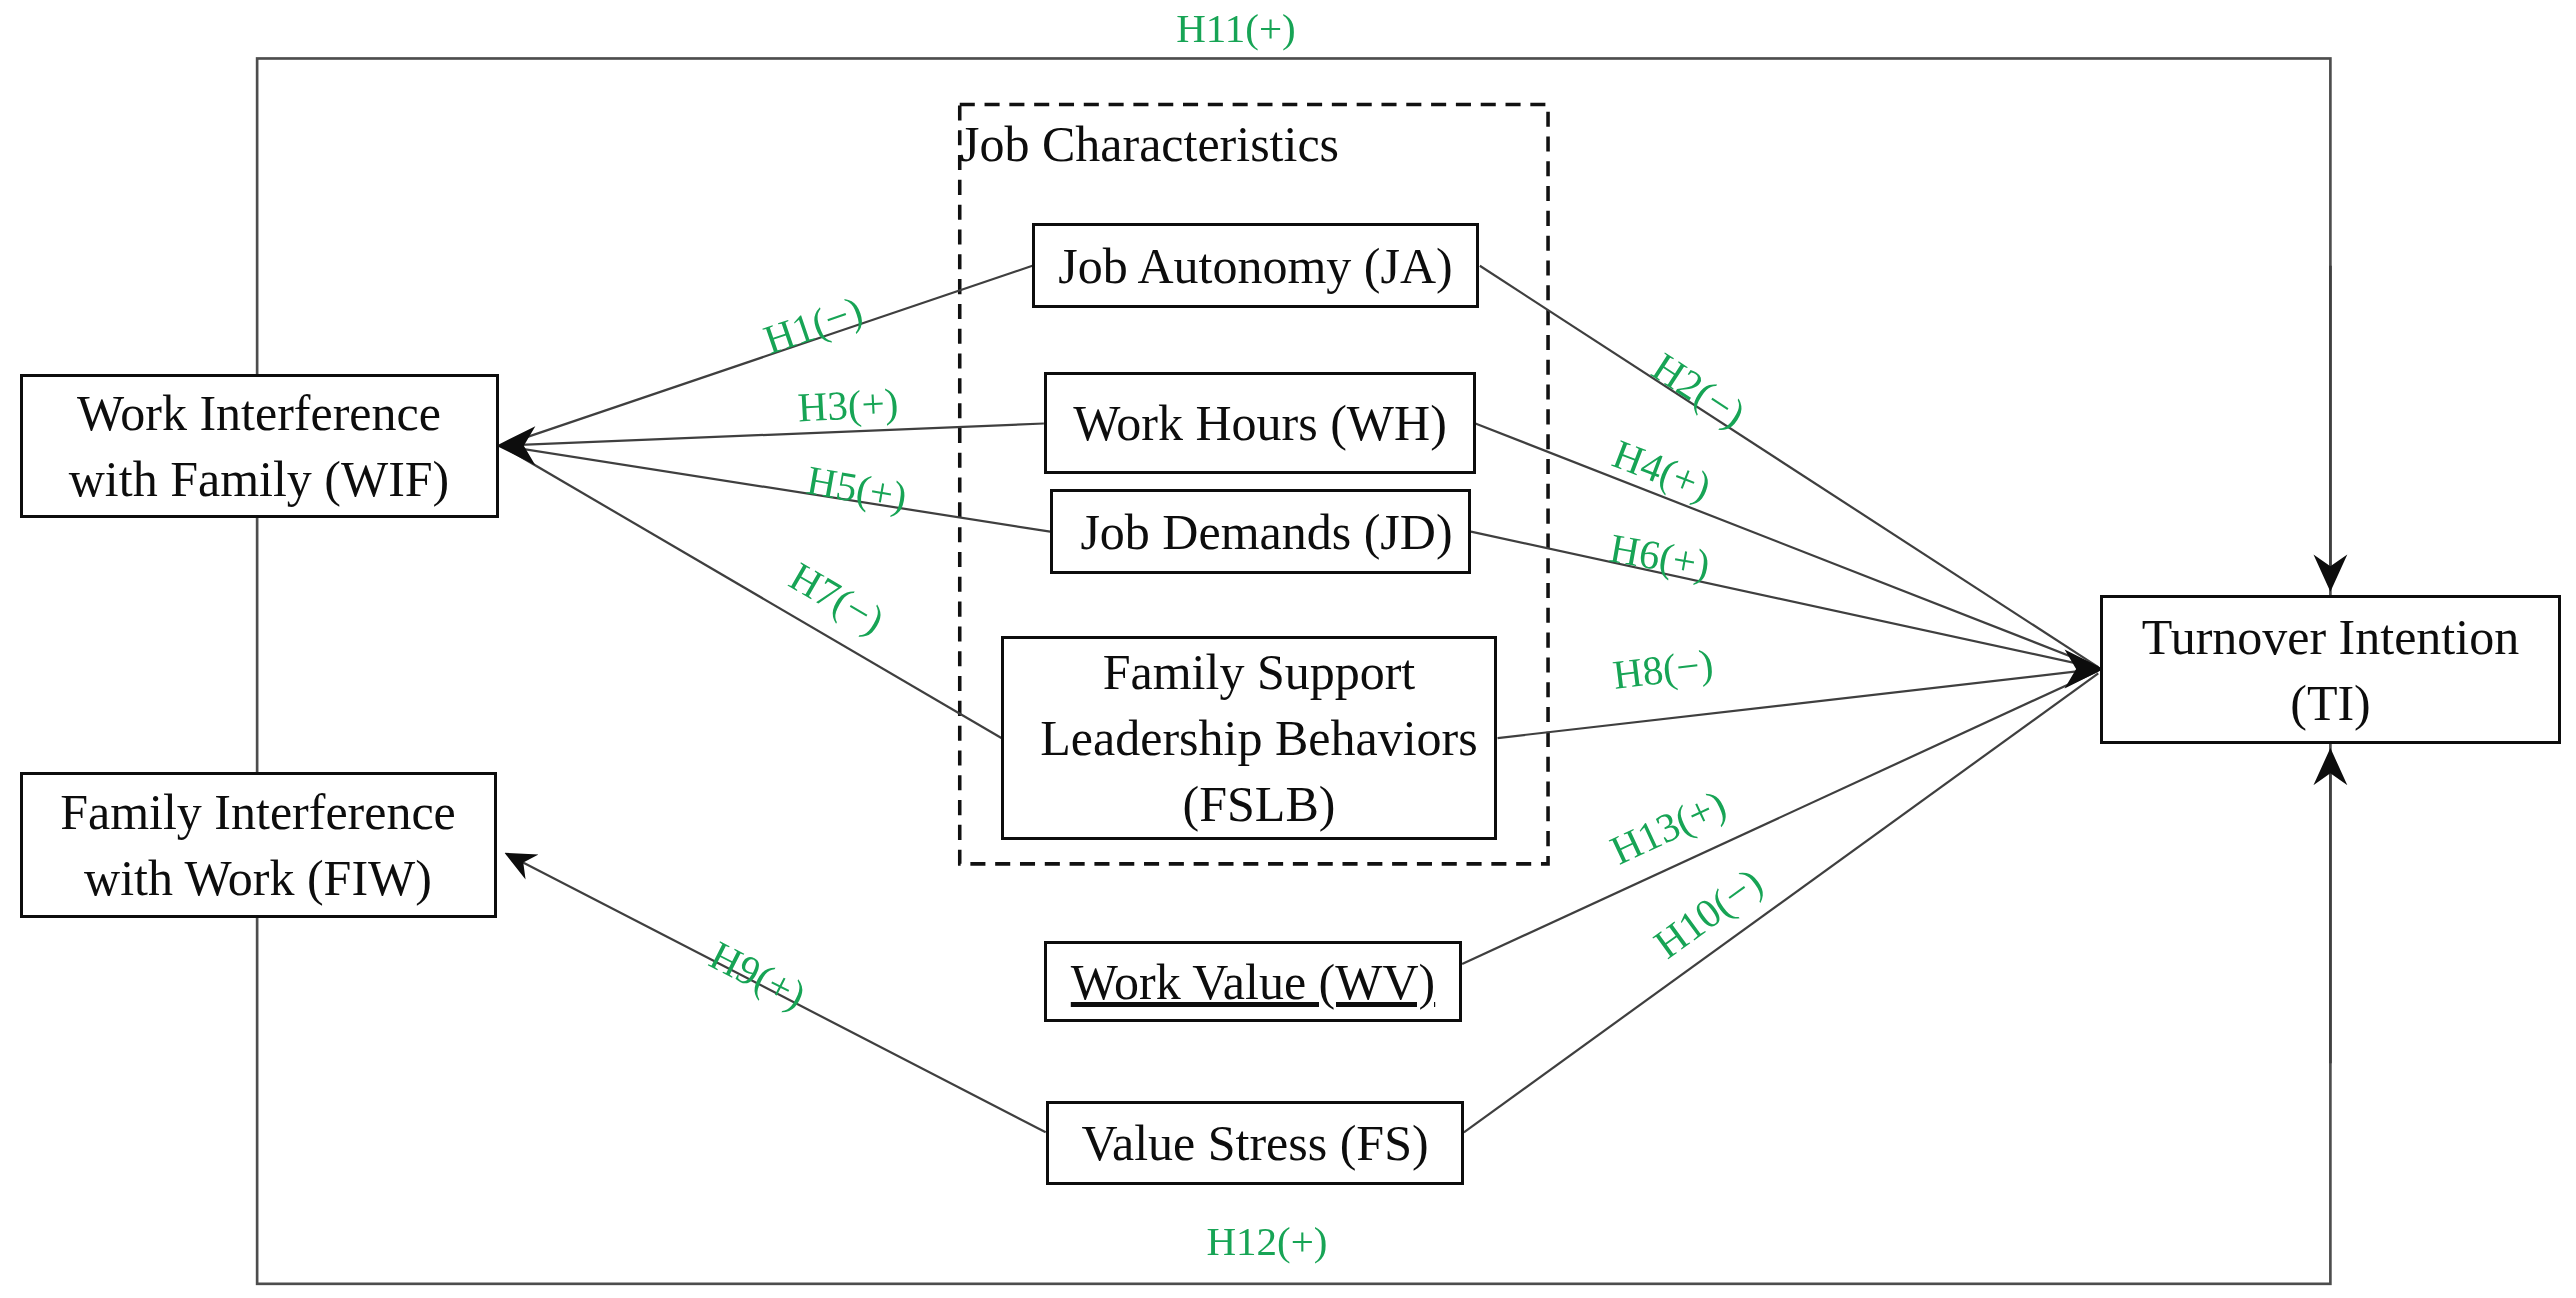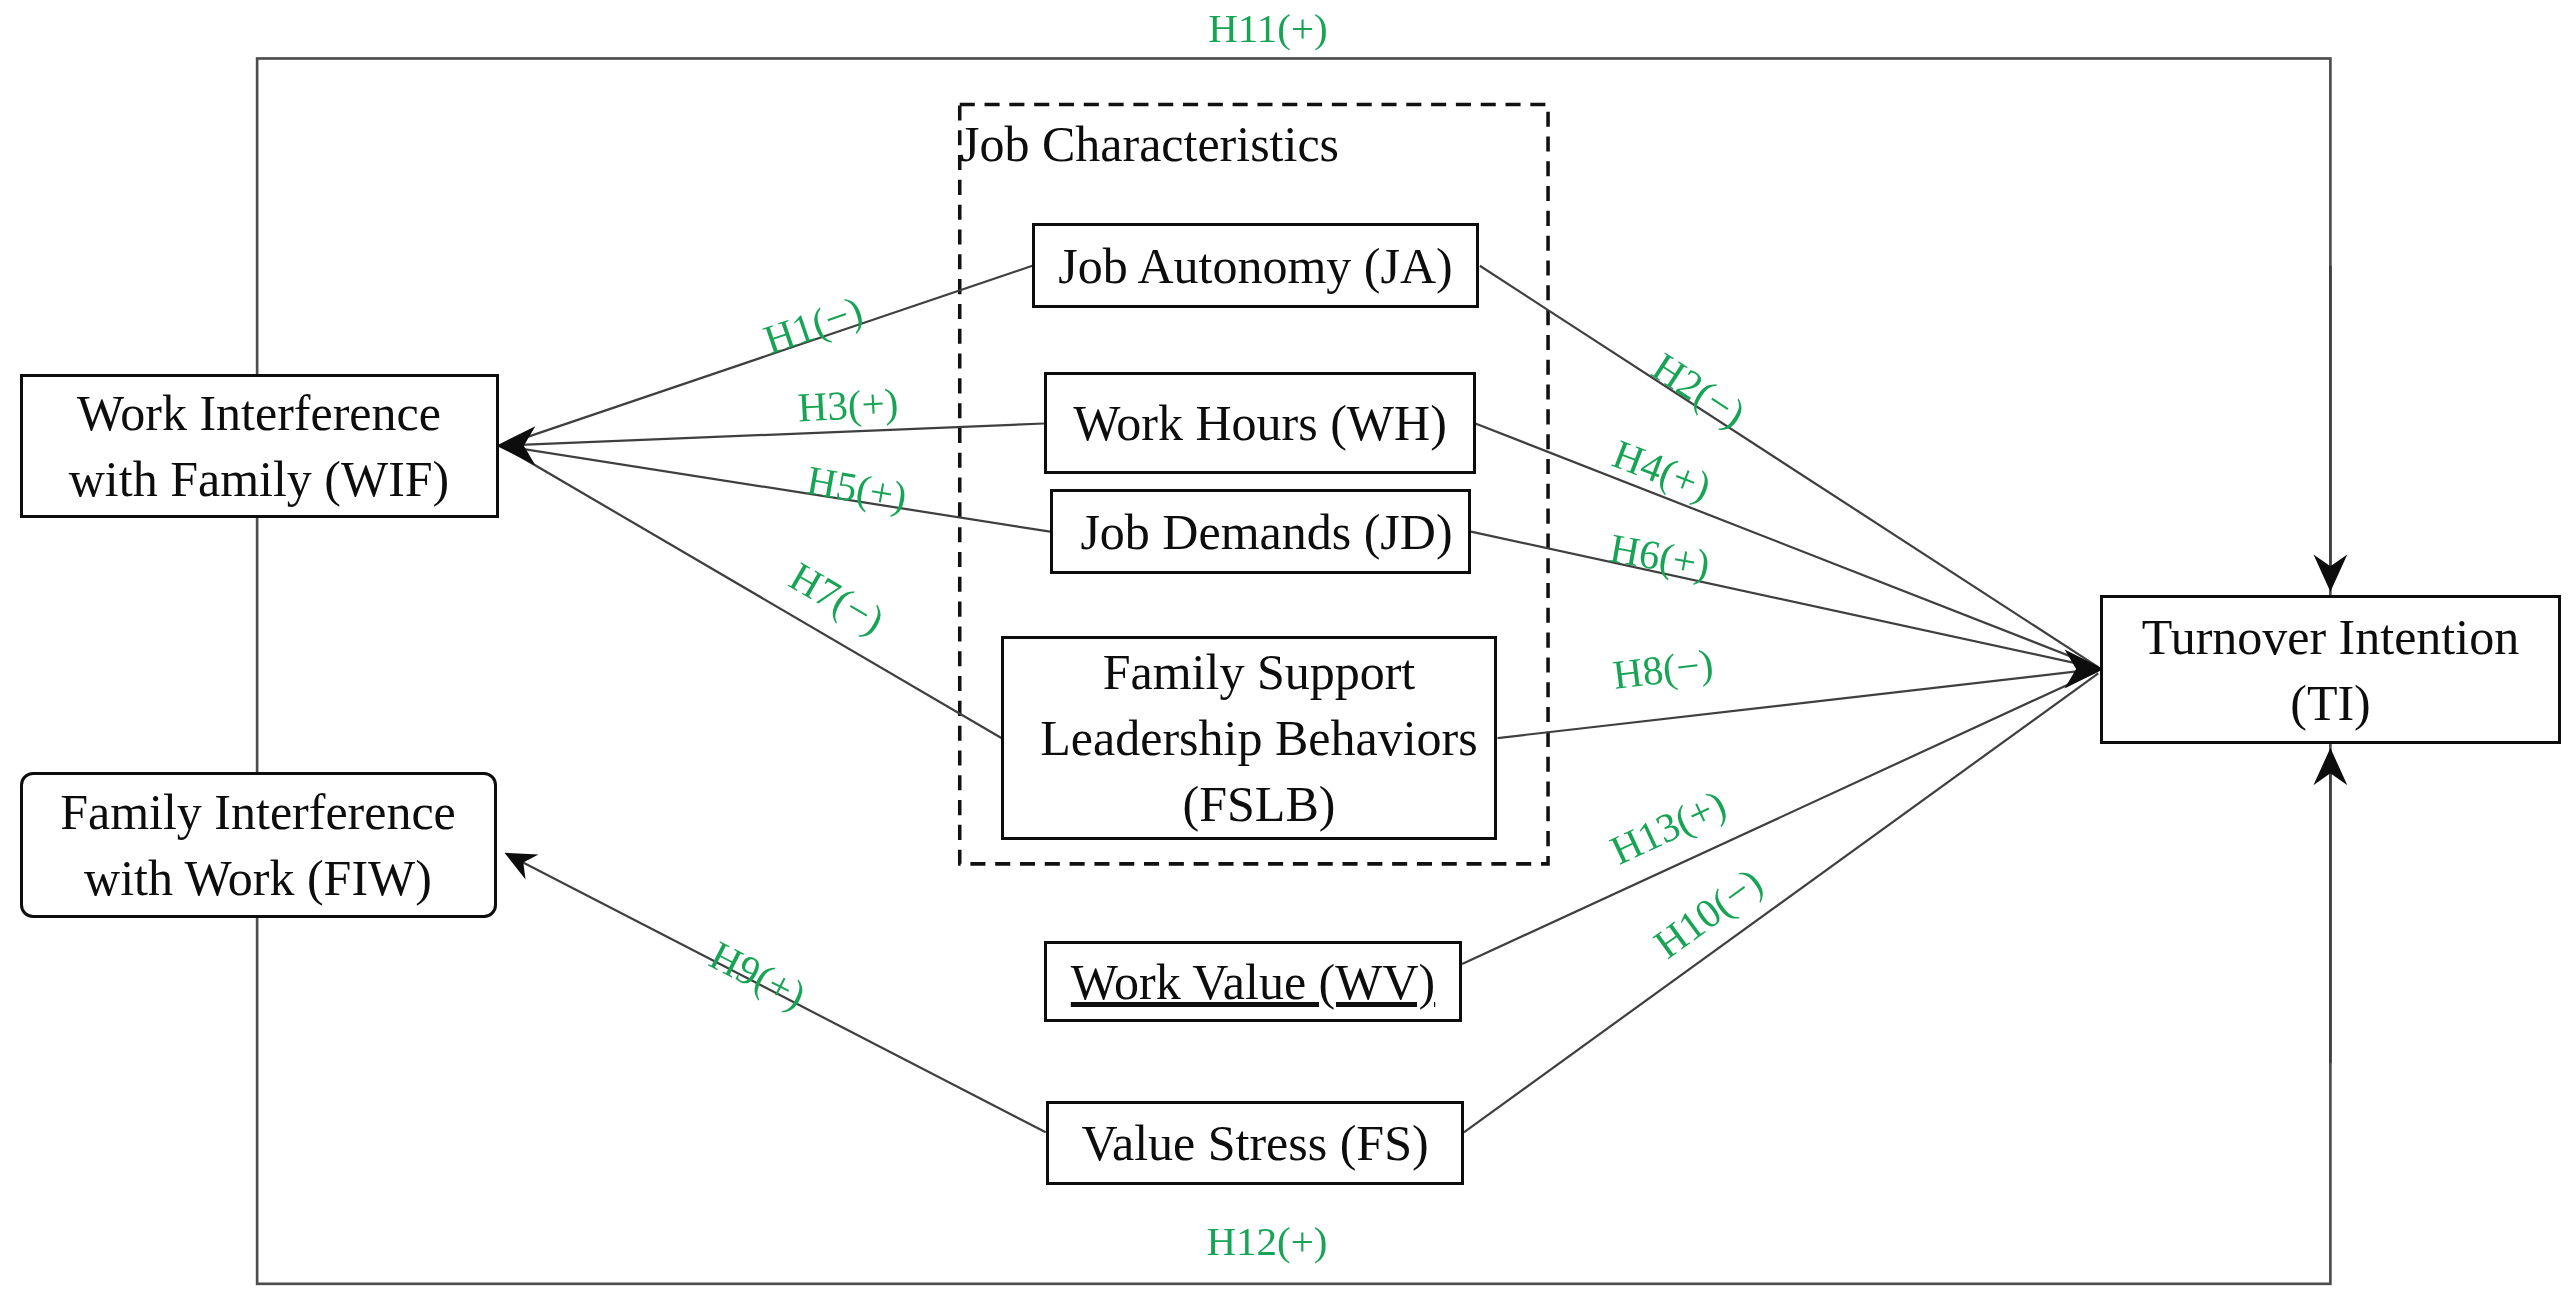--- a/index.html
+++ b/index.html
@@ -33,40 +33,40 @@
   .hyp{
     position:absolute;
     font-size:41px;
     color:#17a455;
     white-space:nowrap;
     z-index:2;
     transform-origin:center center;
   }
   
   .n-wif {left:19.5px;  top:374px;  width:479px; height:144px;}
-  .n-fiw {left:19.5px;  top:772px;  width:477px; height:146px;border-radius:13px;}
+  .n-fiw {left:19.5px;  top:772px;  width:477px; height:146px;}
   .n-ja  {left:1032px;top:223px;  width:447px; height:85px;text-align:right;}
   .n-wh  {left:1044px;top:372px;  width:432px; height:102px;}
   .n-jd  {left:1050px;top:489px;  width:421px; height:85px;padding-left:12px;}
   .n-fslb{left:1001px;top:636px;  width:496px; height:204px;padding-left:20px;}
   .n-wv  {left:1044px;top:941px; width:418px; height:81px;text-decoration:underline;}
   .n-fs  {left:1046px;top:1101px; width:418px; height:84px;}
   .n-ti  {left:2100px;top:595px;  width:461px; height:149px;}
   
   .h1 {left:813px; top:325px;  transform:translate(-50%,-50%) rotate(-19deg);}
   .h2 {left:1699px;top:390px;  transform:translate(-50%,-50%) rotate(33deg);}
   .h3 {left:848px; top:405px;  transform:translate(-50%,-50%) rotate(-3deg);}
   .h4 {left:1662px;top:470px;  transform:translate(-50%,-50%) rotate(21deg);}
   .h5 {left:857px; top:488px;  transform:translate(-50%,-50%) rotate(10deg);}
   .h6 {left:1660px;top:556px;  transform:translate(-50%,-50%) rotate(10deg);}
   .h7 {left:837px; top:598px;  transform:translate(-50%,-50%) rotate(30deg);}
   .h8 {left:1663px;top:669px;  transform:translate(-50%,-50%) rotate(-7deg);}
   .h9 {left:758px; top:975px; transform:translate(-50%,-50%) rotate(27deg);}
   .h10{left:1708px;top:913px; transform:translate(-50%,-50%) rotate(-36deg);}
-  .h11{left:1236px;top:28px;   transform:translate(-50%,-50%);margin-left:32px;}
+  .h11{left:1236px;top:28px;   transform:translate(-50%,-50%);}
   .h12{left:1267px;top:1241px; transform:translate(-50%,-50%);font-family:Liberation Serif, serif;}
   .h13{left:1668px;top:827px;  transform:translate(-50%,-50%) rotate(-25deg);}
 </style>
 </head>
 <body>
 
 <div id="canvas">
 
   <svg id="wires" viewBox="0 0 2907 1465" xmlns="http://www.w3.org/2000/svg">
     <defs>

